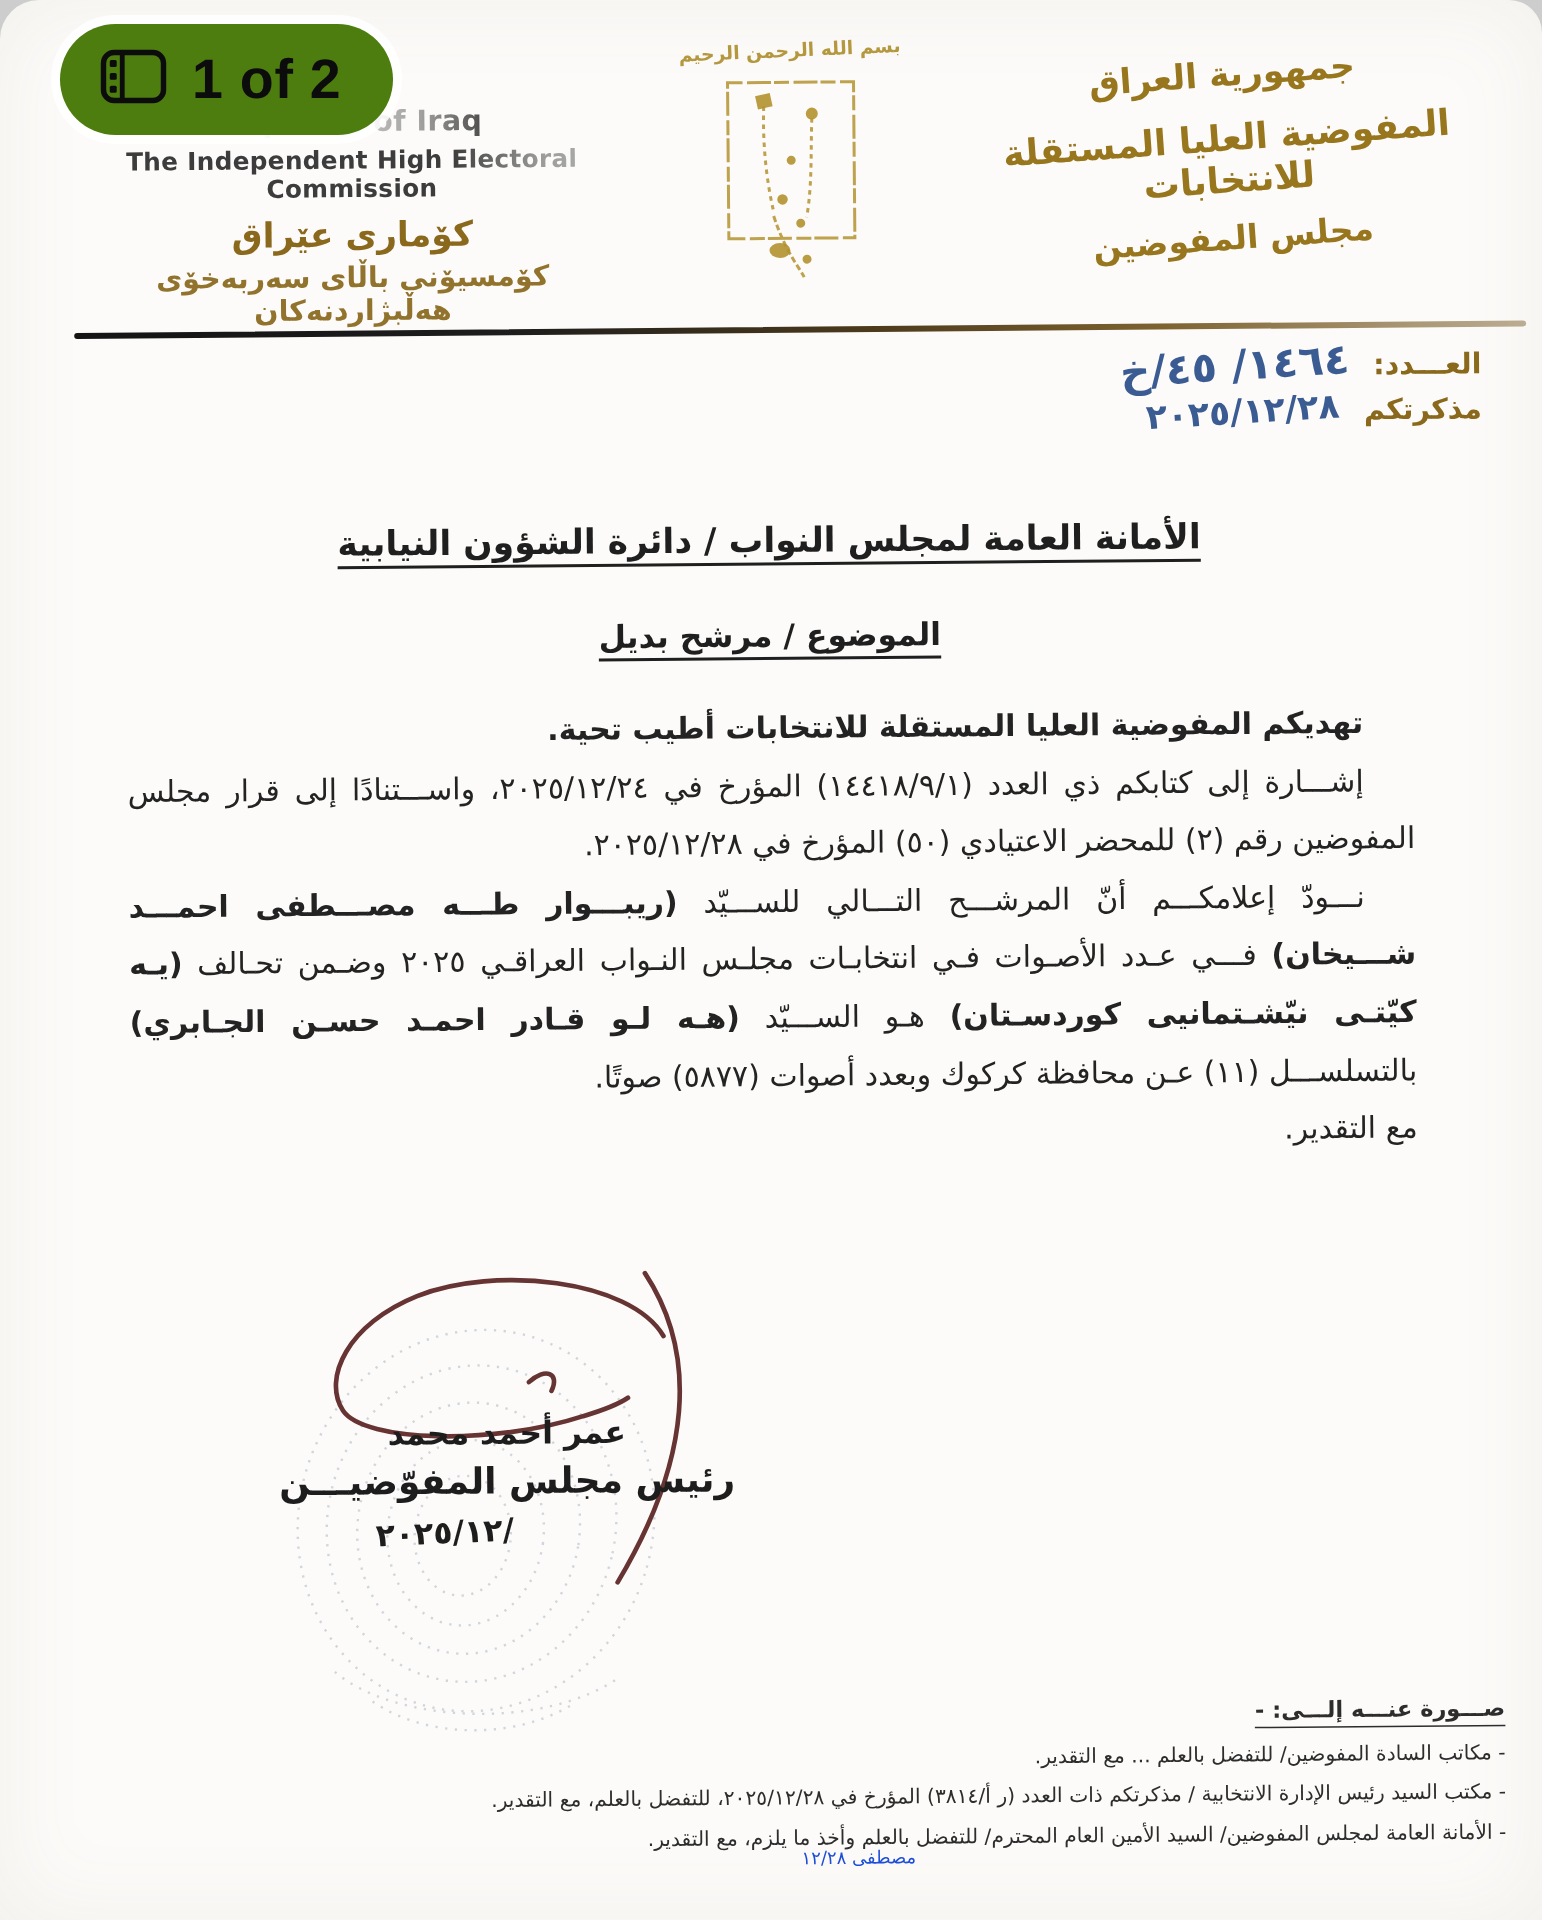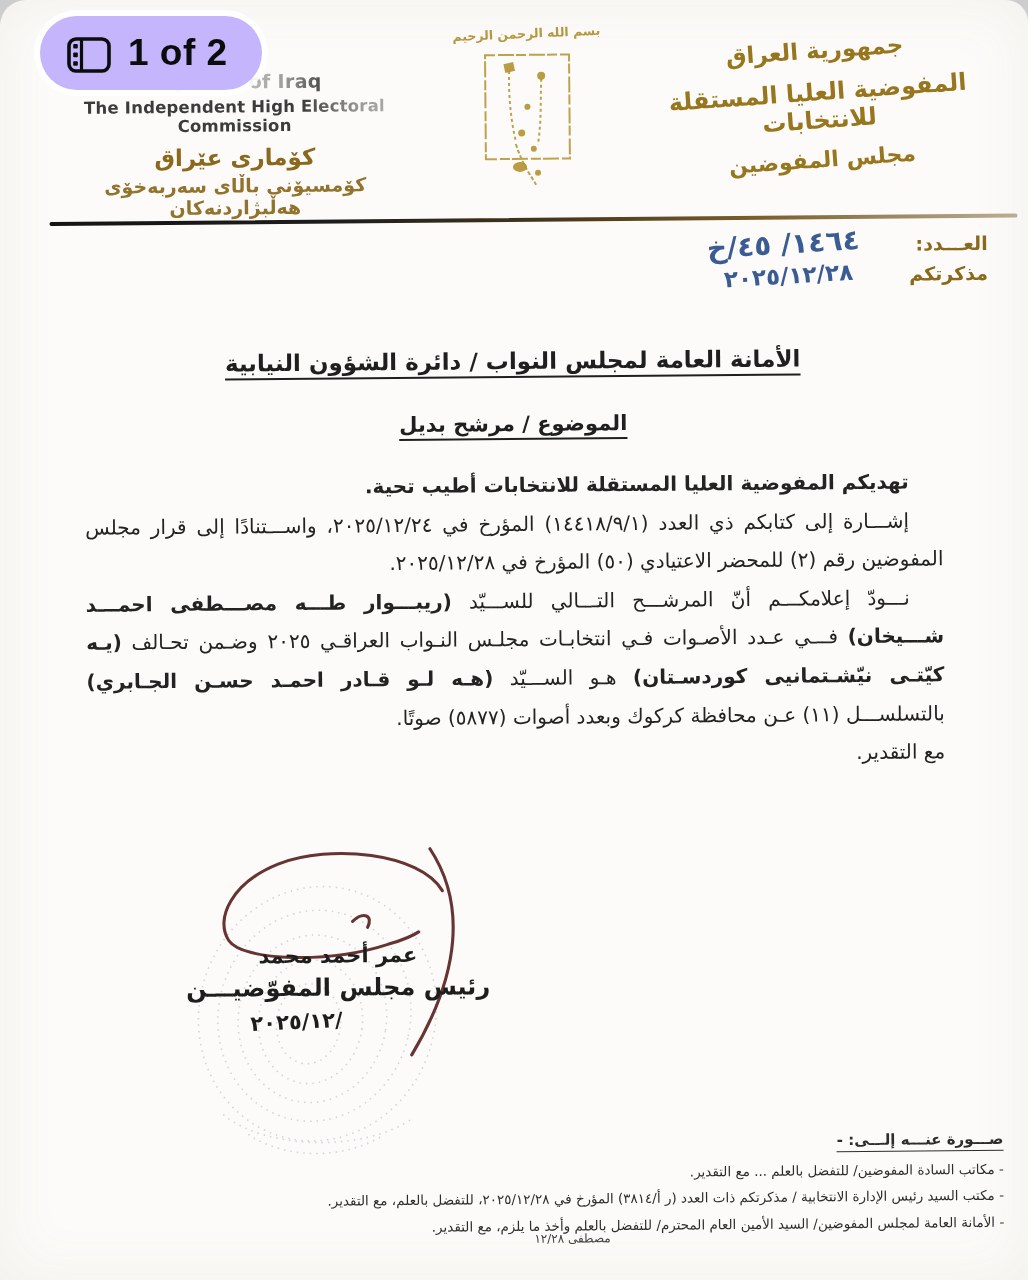--- a/index.html
+++ b/index.html
@@ -12,23 +12,23 @@
     position:absolute;inset:0;
     background:#fcfbf9;
     border-radius:26px 22px 0 0;
     box-shadow:inset 0 0 60px rgba(120,110,95,.08);
   }
   .scan{position:absolute;inset:0;transform:rotate(-0.5deg);transform-origin:50% 40%;}
 
   
   .pager{
     position:absolute;top:16px;left:40px;z-index:50;
-    background:#c4b5fd;border-radius:40px;
+    background:#4d7c0f;border-radius:40px;
     padding:16px 34px 16px 26px;
-    display:flex;align-items:flex-end;gap:16px;
+    display:flex;align-items:flex-start;gap:16px;
     box-shadow:0 0 0 6px rgba(255,255,255,.85);
     font-family:"Liberation Sans",sans-serif;
   }
   .pager-text{font-size:37px;font-weight:600;color:#0c0c0c;letter-spacing:.5px;}
 
   
   .hdr-left{position:absolute;left:52px;top:68px;width:372px;text-align:center;}
   .en1{
     font-size:19px;font-weight:bold;color:#3a3a3a;letter-spacing:.3px;
     -webkit-mask-image:linear-gradient(to right,rgba(0,0,0,.14) 0%,rgba(0,0,0,.22) 45%,rgba(0,0,0,.45) 62%,#000 76%);
@@ -54,21 +54,21 @@
   .r3{font-size:22px;font-weight:bold;margin-top:13px;}
 
   .divider{
     position:absolute;left:52px;right:8px;top:218px;height:4px;border-radius:2px;
     background:linear-gradient(to right,#141414 0%,#1d1d1d 30%,#4c3a1c 55%,#7e6330 75%,rgba(126,99,48,.5) 100%);
   }
 
   
   .refblock{position:absolute;right:38px;top:230px;width:420px;direction:rtl;}
   .refrow{display:flex;align-items:center;gap:16px;}
-  .reflabel{font-size:19px;font-weight:bold;color:#8a681c;white-space:nowrap;margin-left:40px;}
+  .reflabel{font-size:19px;font-weight:bold;color:#8a681c;white-space:nowrap;}
   .refvalue{
     direction:ltr;color:#3b5c92;font-weight:bold;white-space:nowrap;
     transform:rotate(-3deg);letter-spacing:3px;
   }
   .num{font-size:28px;}
   .dat{font-size:23px;margin-top:2px;}
 
   
   .toline{
     position:absolute;top:348px;left:0;width:100%;text-align:center;
@@ -106,21 +106,21 @@
 
   
   .ccblock{position:absolute;right:30px;top:1134px;width:724px;direction:rtl;text-align:right;color:#2d2d2d;}
   .cctitle{
     font-size:15px;font-weight:bold;width:fit-content;margin-bottom:5px;
     border-bottom:1.5px solid #2d2d2d;padding-bottom:2px;
   }
   .ccitem{font-size:13.5px;line-height:1.95;white-space:nowrap;}
   .ccnote{
     position:absolute;left:528px;top:1232px;direction:rtl;
-    font-size:12px;color:#404040;letter-spacing:.5px;
+    font-size:12px;color:#1d4ed8;letter-spacing:.5px;
   }
 </style>
 </head>
 <body>
 
 <div class="page">
   <div class="scan">
 
     <div class="hdr-left">
       <div class="en1">Republic of Iraq</div>

